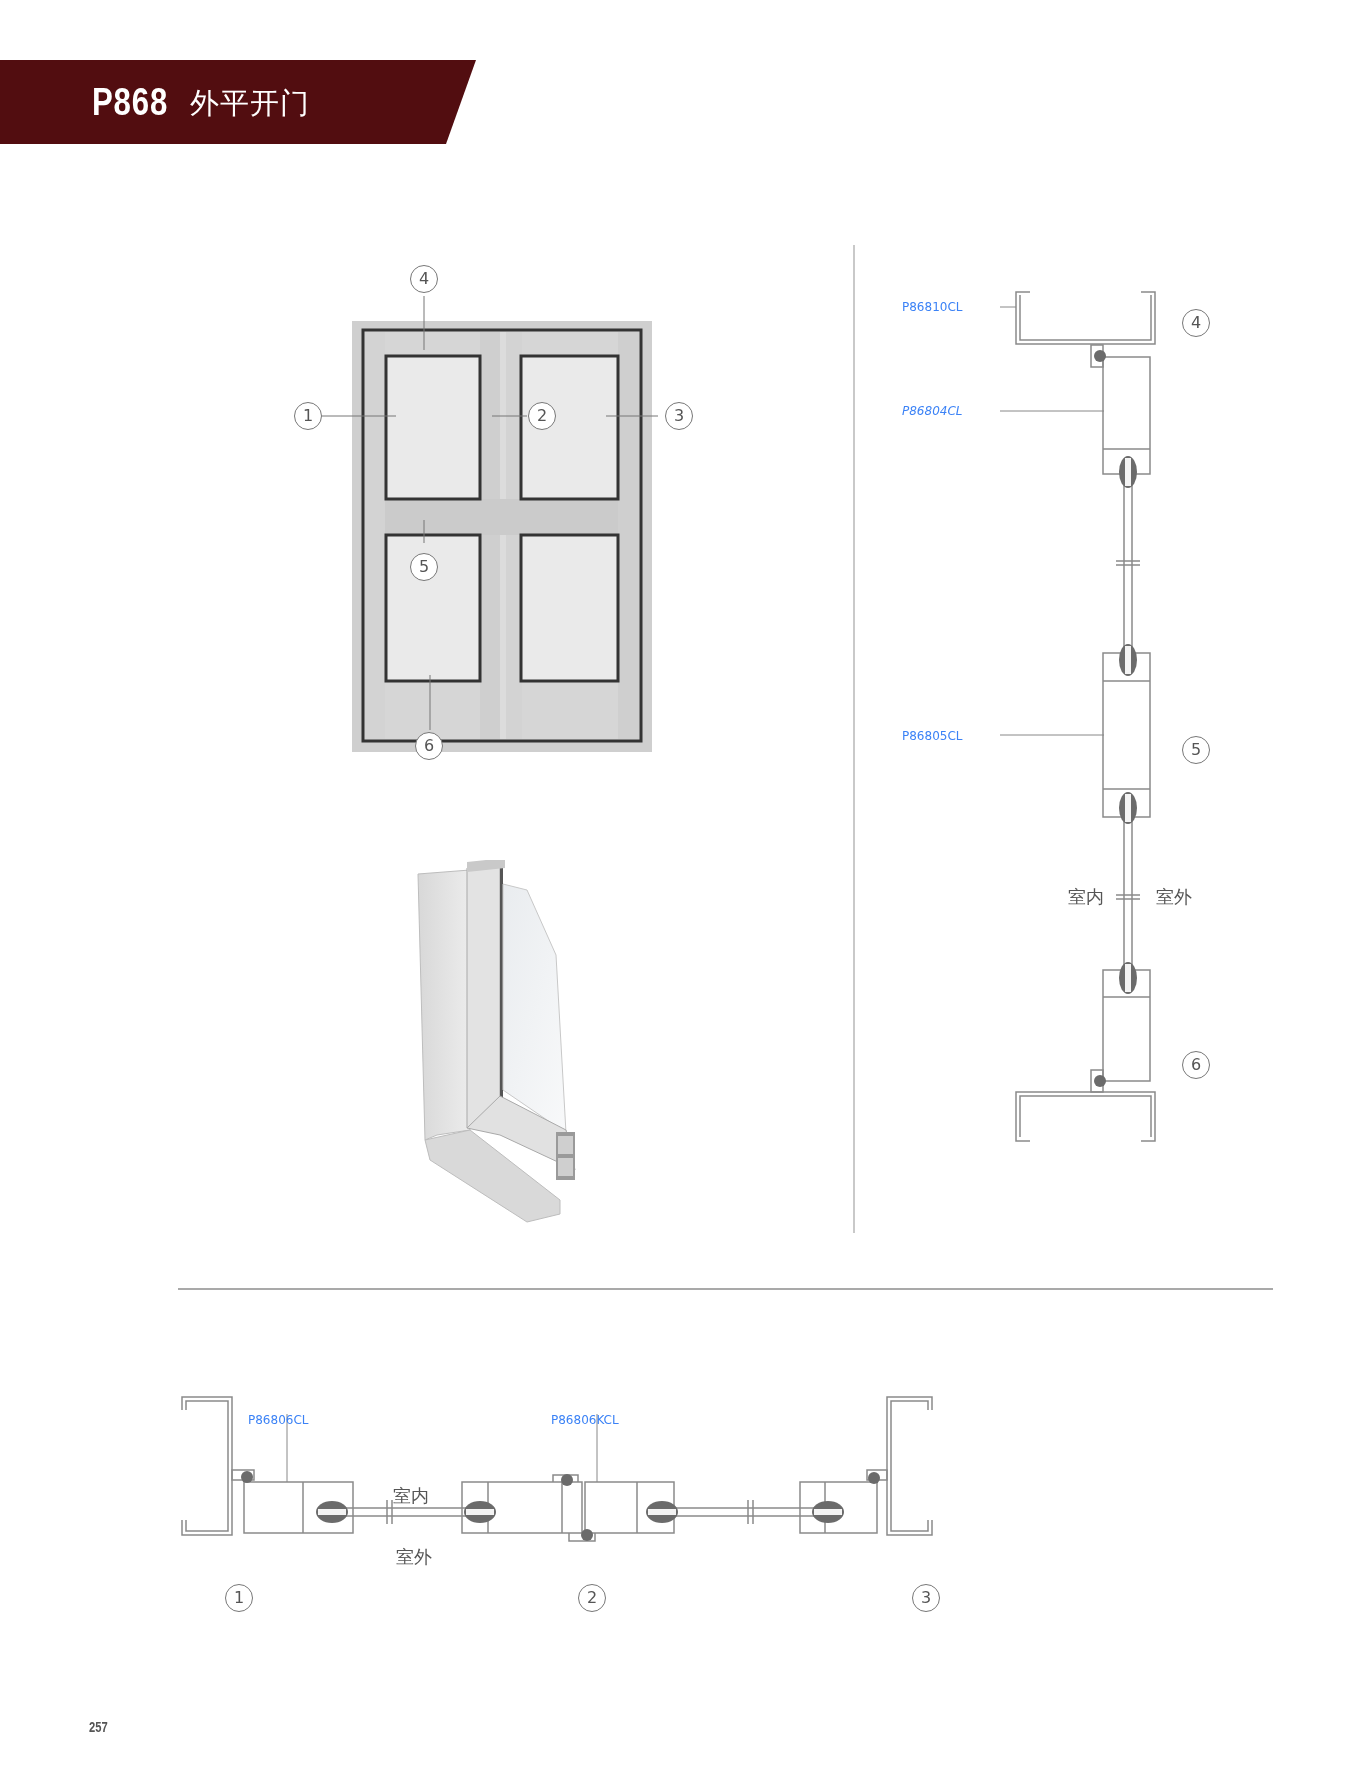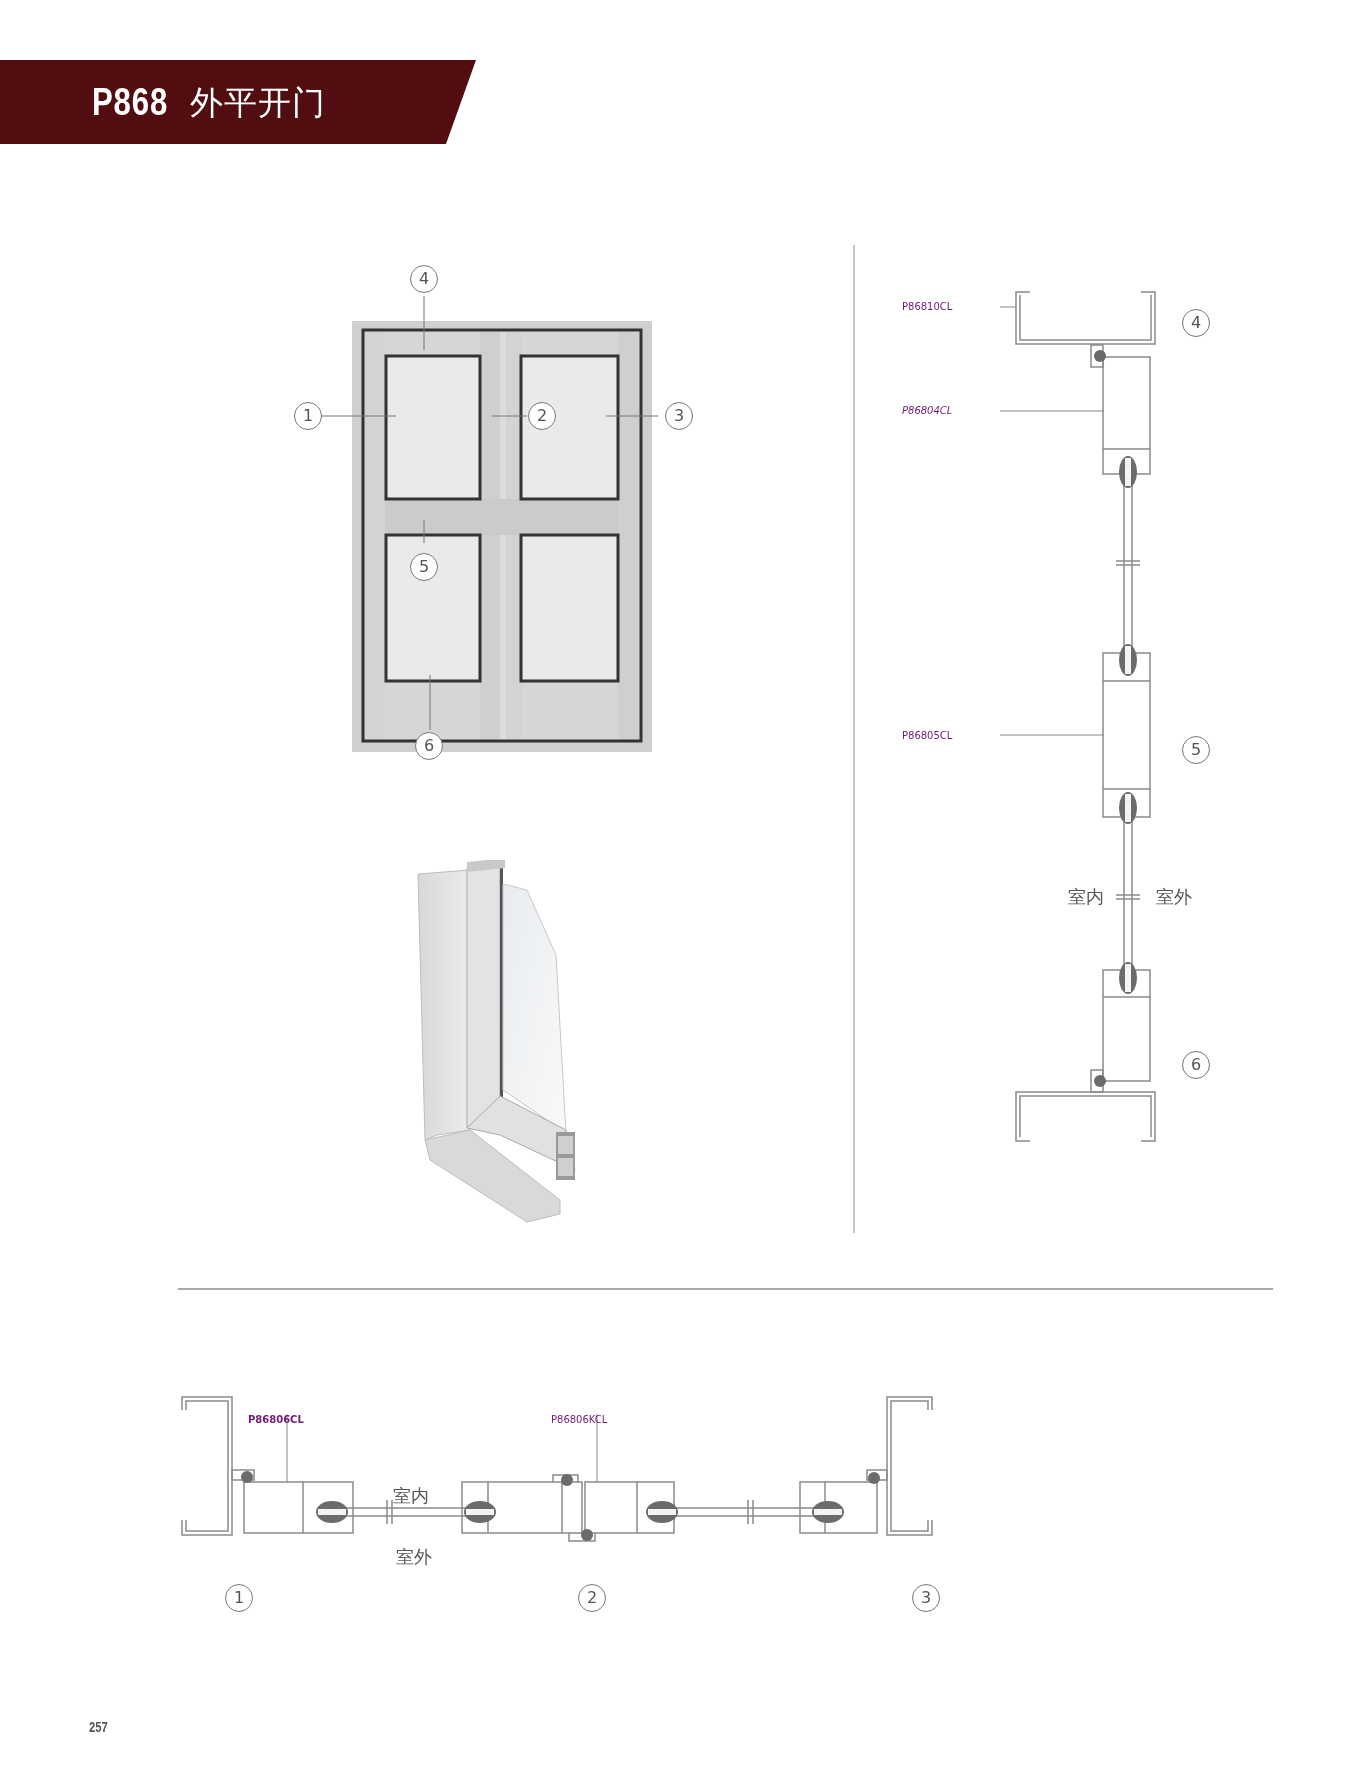--- a/index.html
+++ b/index.html
@@ -4,22 +4,22 @@
 <style>
   html, body { margin:0; padding:0; background:#ffffff; }
   body { width:1359px; height:1770px; position:relative; overflow:hidden;
          font-family:"DejaVu Sans","Liberation Sans",sans-serif; color:#4a4a4a; }
   .abs { position:absolute; }
   .header-band { left:0; top:60px; width:476px; height:84px; }
   .header-band svg { display:block; }
   .model-code { left:92px; top:80px; font-family:"Liberation Sans Narrow","Liberation Sans",sans-serif;
     font-weight:bold; font-size:38px; color:#ffffff; letter-spacing:1px; transform:scaleX(0.82);
     transform-origin:left center; line-height:44px; }
-  .model-name { left:190px; top:88px; font-size:33px; color:#ffffff; line-height:30px; letter-spacing:1px; }
-  .part-label { font-size:10px; color:#701a75; line-height:18px; white-space:nowrap; }
+  .model-name { left:190px; top:88px; font-size:29px; color:#ffffff; line-height:30px; letter-spacing:1px; }
+  .part-label { font-size:12px; color:#3b82f6; line-height:18px; white-space:nowrap; }
   .cn-label { font-size:18px; color:#555; line-height:18px; white-space:nowrap; }
   .callout { width:28px; height:28px; border:1px solid #777; border-radius:50%; box-sizing:border-box;
     font-size:16px; color:#555; text-align:center; line-height:26px; background:#fff; }
   .page-number { left:89px; top:1719px; font-family:"Liberation Sans",sans-serif; font-weight:bold;
     font-size:14px; color:#555; transform:scaleX(0.8); transform-origin:left center; }
   .divider-v { left:853px; top:245px; width:2px; height:988px; background:#c9c9c9; }
   .divider-h { left:178px; top:1288px; width:1095px; height:2px; background:#a9a9a9; }
 </style>
 </head>
 <body>
@@ -218,21 +218,21 @@
       <rect x="466" y="1509" width="28" height="6"></rect>
       <rect x="648" y="1509" width="28" height="6"></rect>
       <rect x="814" y="1509" width="28" height="6"></rect>
     </g>
     <g stroke="#888" stroke-width="1">
       <line x1="287" y1="1414" x2="287" y2="1482"></line>
       <line x1="597" y1="1414" x2="597" y2="1482"></line>
     </g>
   </svg>
 </div>
-<div class="abs part-label" style="left:248px;top:1411px;font-weight:bold;">P86806CL</div>
+<div class="abs part-label" style="left:248px;top:1411px;">P86806CL</div>
 <div class="abs part-label" style="left:551px;top:1411px;">P86806KCL</div>
 <div class="abs cn-label" style="left:393px;top:1487px;">室内</div>
 <div class="abs cn-label" style="left:396px;top:1548px;">室外</div>
 <div class="abs callout" style="left:225px;top:1584px;">1</div>
 <div class="abs callout" style="left:578px;top:1584px;">2</div>
 <div class="abs callout" style="left:912px;top:1584px;">3</div>
 
 <div class="abs page-number">257</div>
 
 </body></html>

